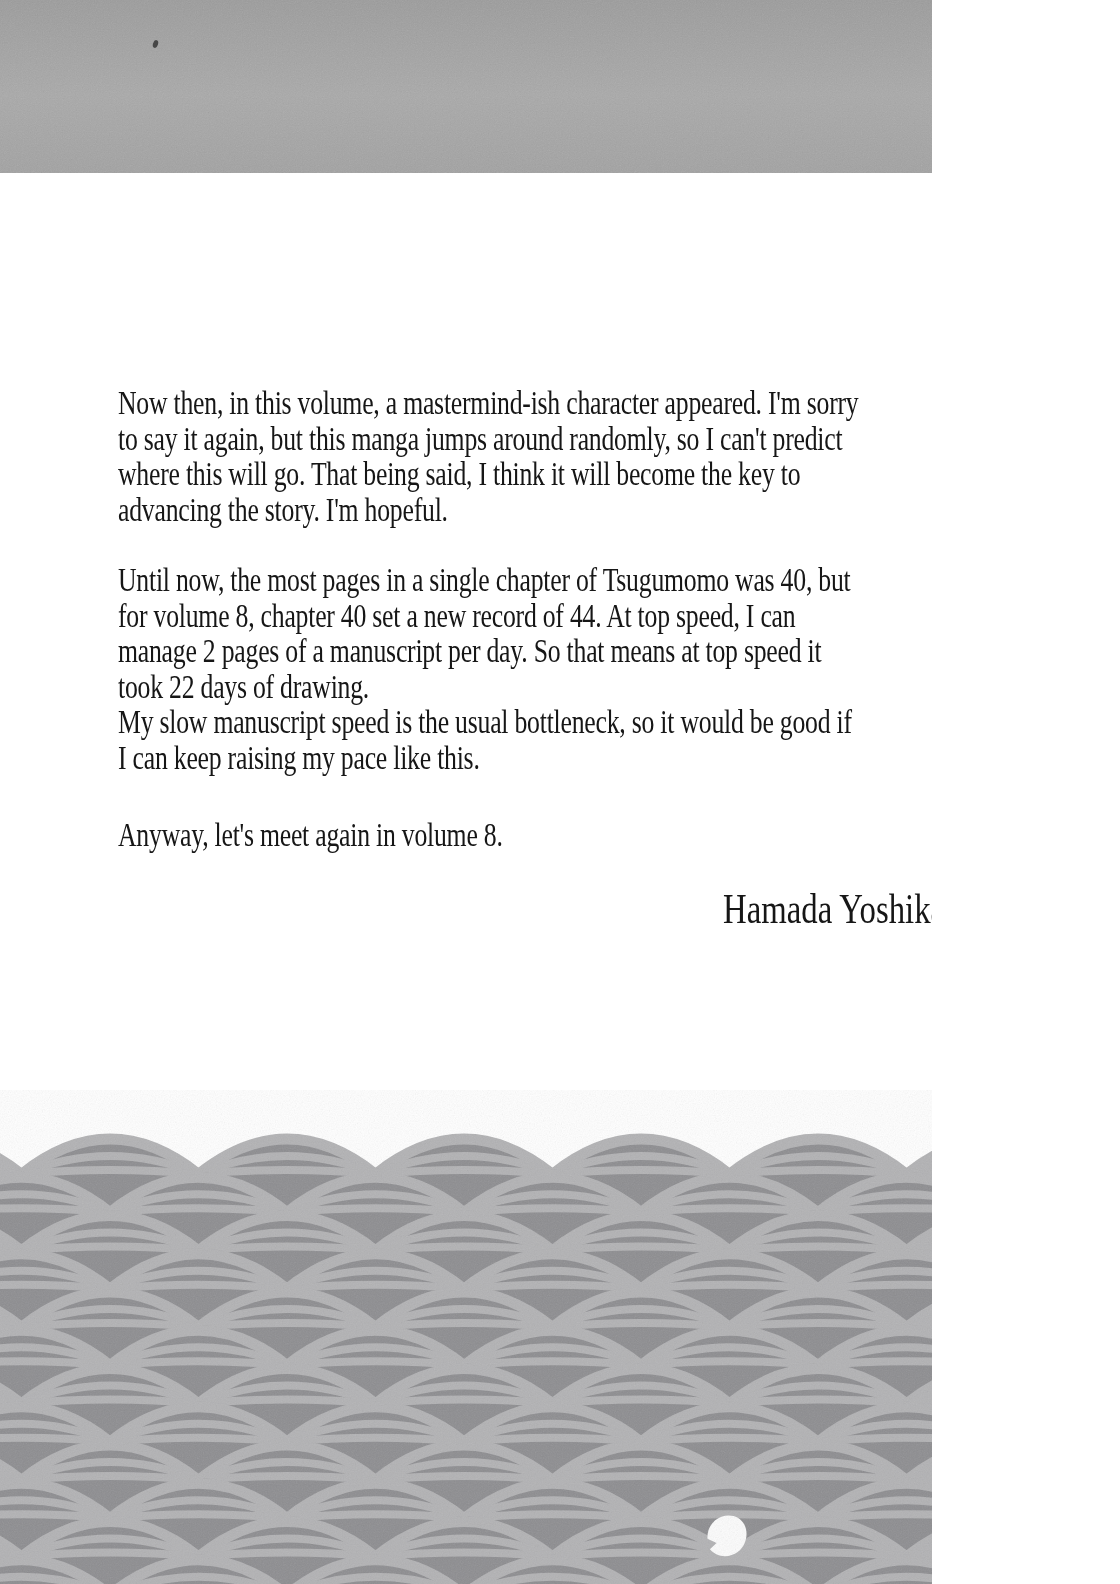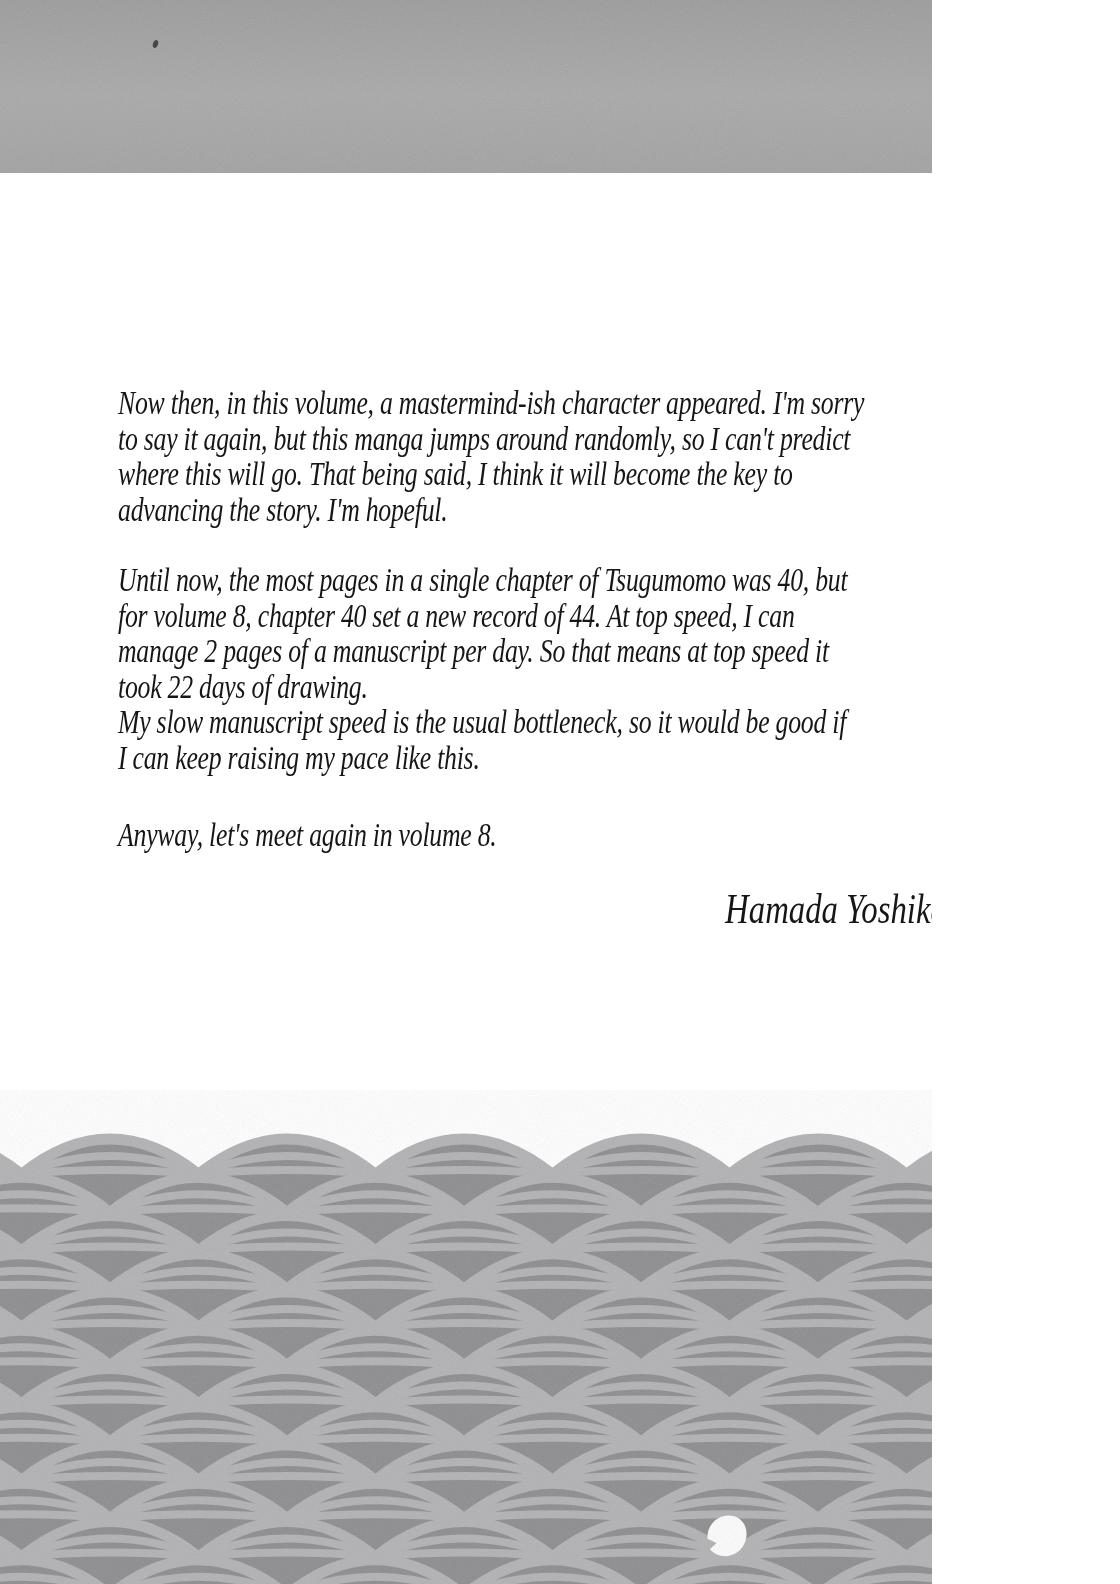--- a/index.html
+++ b/index.html
@@ -2,21 +2,20 @@
 <html><head>
 <meta charset="utf-8">
 <style>
   html,body{margin:0;padding:0;}
   .page{
     position:relative;
     width:932px;height:1584px;
     background:#ffffff;
     overflow:hidden;
     font-family:"Liberation Serif","DejaVu Serif",serif;
-    font-style:italic;
   }
   .band{
     position:absolute;left:0;top:0;width:1120px;height:173px;
     background:linear-gradient(180deg,#9c9c9c 0%,#a9a9a9 55%,#a2a2a2 100%);
   }
   .band-noise,.wave-noise{pointer-events:none;}
   .band-noise{position:absolute;left:0;top:0;width:1120px;height:173px;}
   .speck{
     position:absolute;left:153px;top:40px;width:5px;height:8px;
     background:#303030;border-radius:50%;transform:rotate(18deg);opacity:.8;

